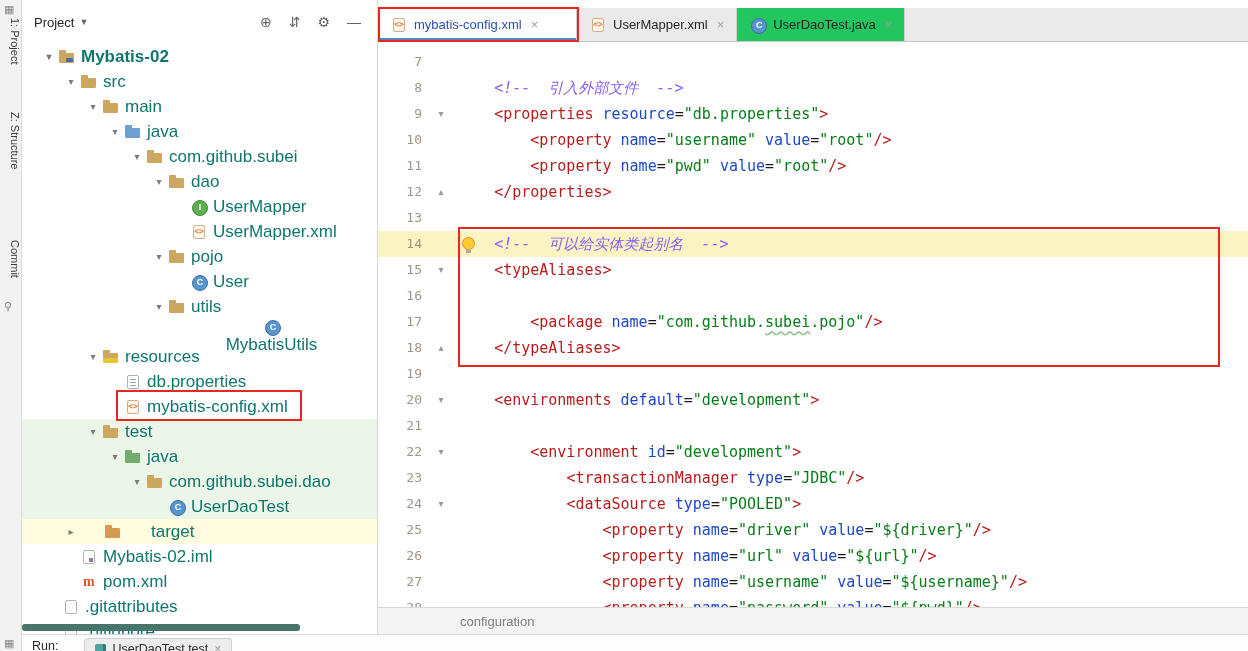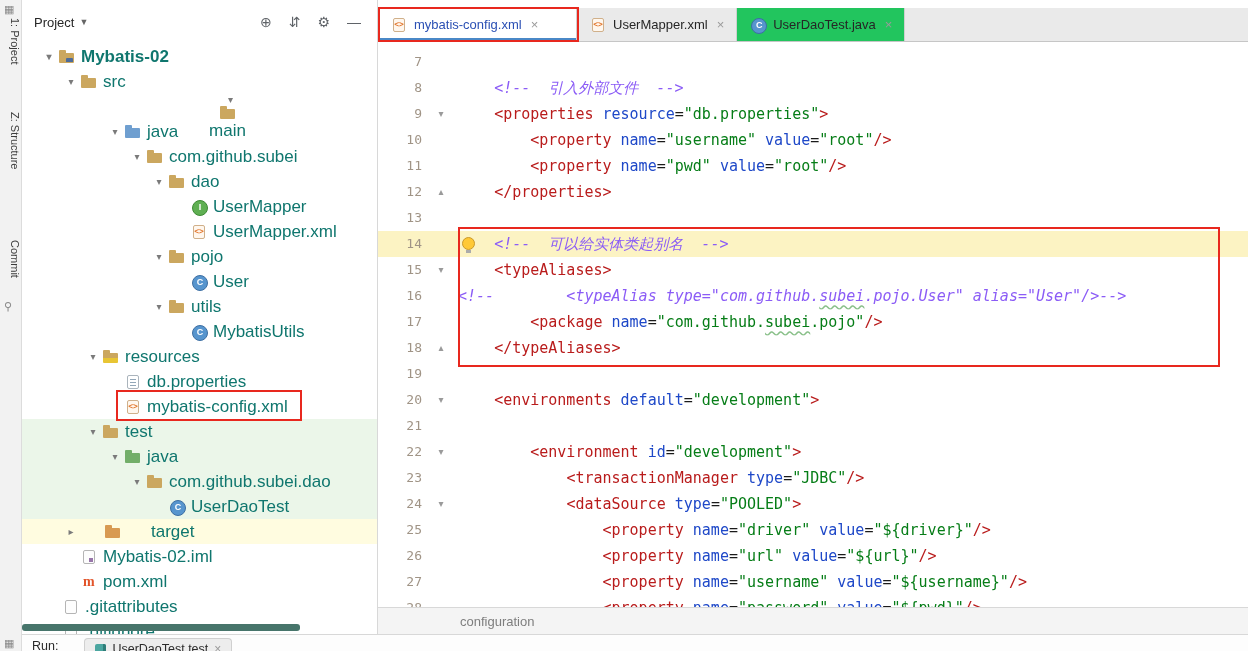--- a/index.html
+++ b/index.html
@@ -130,21 +130,21 @@
         <div class="tree-row bold" style="padding-left: 18px;">
           <span class="chev down"></span>
           <span class="ticon module"></span>
           <span class="tree-label">Mybatis-02</span>
         </div>
         <div class="tree-row" style="padding-left: 40px;">
           <span class="chev down"></span>
           <span class="ticon folder"></span>
           <span class="tree-label">src</span>
         </div>
-        <div class="tree-row" style="padding-left: 62px; flex-direction: column;">
+        <div class="tree-row" style="padding-left: 62px;">
           <span class="chev down"></span>
           <span class="ticon folder"></span>
           <span class="tree-label">main</span>
         </div>
         <div class="tree-row" style="padding-left: 84px;">
           <span class="chev down"></span>
           <span class="ticon folder-source"></span>
           <span class="tree-label">java</span>
         </div>
         <div class="tree-row" style="padding-left: 106px;">
@@ -175,21 +175,21 @@
         <div class="tree-row" style="padding-left: 150px;">
           <span class="chev "></span>
           <span class="ticon class"></span>
           <span class="tree-label">User</span>
         </div>
         <div class="tree-row" style="padding-left: 128px;">
           <span class="chev down"></span>
           <span class="ticon package"></span>
           <span class="tree-label">utils</span>
         </div>
-        <div class="tree-row" style="padding-left: 150px;">
+        <div class="tree-row" style="padding-left: 150px; flex-direction: column;">
           <span class="chev "></span>
           <span class="ticon class"></span>
           <span class="tree-label">MybatisUtils</span>
         </div>
         <div class="tree-row" style="padding-left: 62px;">
           <span class="chev down"></span>
           <span class="ticon folder-resources"></span>
           <span class="tree-label">resources</span>
         </div>
         <div class="tree-row" style="padding-left: 84px;">
@@ -312,21 +312,20 @@
         <span class="bulb"></span>
       </div>
       <div class="line">
         <span class="ln">15</span>
         <span class="gut fold"></span>
         <span class="codecell"><span class="k-p">    </span><span class="k-t">&lt;typeAliases&gt;</span></span>
       </div>
       <div class="line">
         <span class="ln">16</span>
         <span class="gut "></span>
-        <span class="codecell"><span class="k-c">&lt;!--        &lt;typeAlias type="com.github.</span><span class="k-ct">subei</span><span class="k-c">.pojo.User" alias="User"/&gt;--&gt;</span></span>
       </div>
       <div class="line">
         <span class="ln">17</span>
         <span class="gut "></span>
         <span class="codecell"><span class="k-p">        </span><span class="k-t">&lt;package</span><span class="k-p"> </span><span class="k-a">name</span><span class="k-p">=</span><span class="k-v">"com.github.</span><span class="k-vt">subei</span><span class="k-v">.pojo"</span><span class="k-t">/&gt;</span></span>
       </div>
       <div class="line">
         <span class="ln">18</span>
         <span class="gut foldend"></span>
         <span class="codecell"><span class="k-p">    </span><span class="k-t">&lt;/typeAliases&gt;</span></span>

